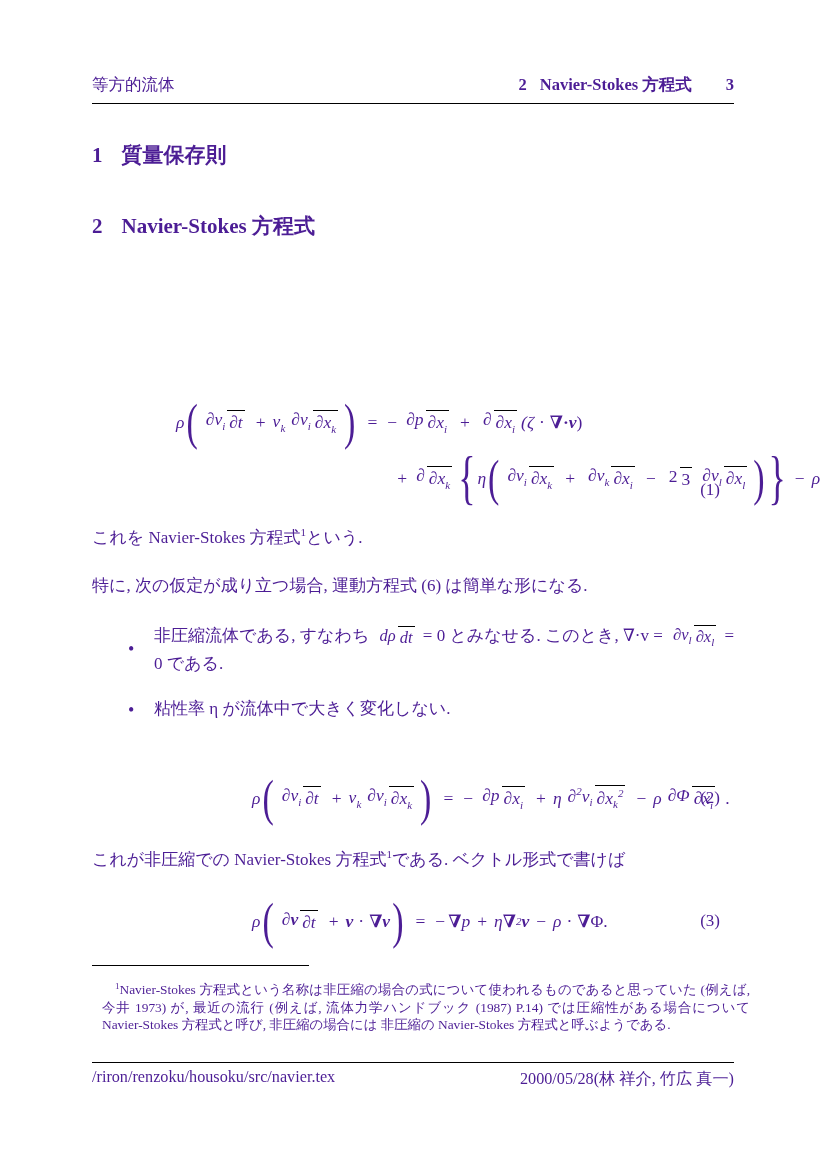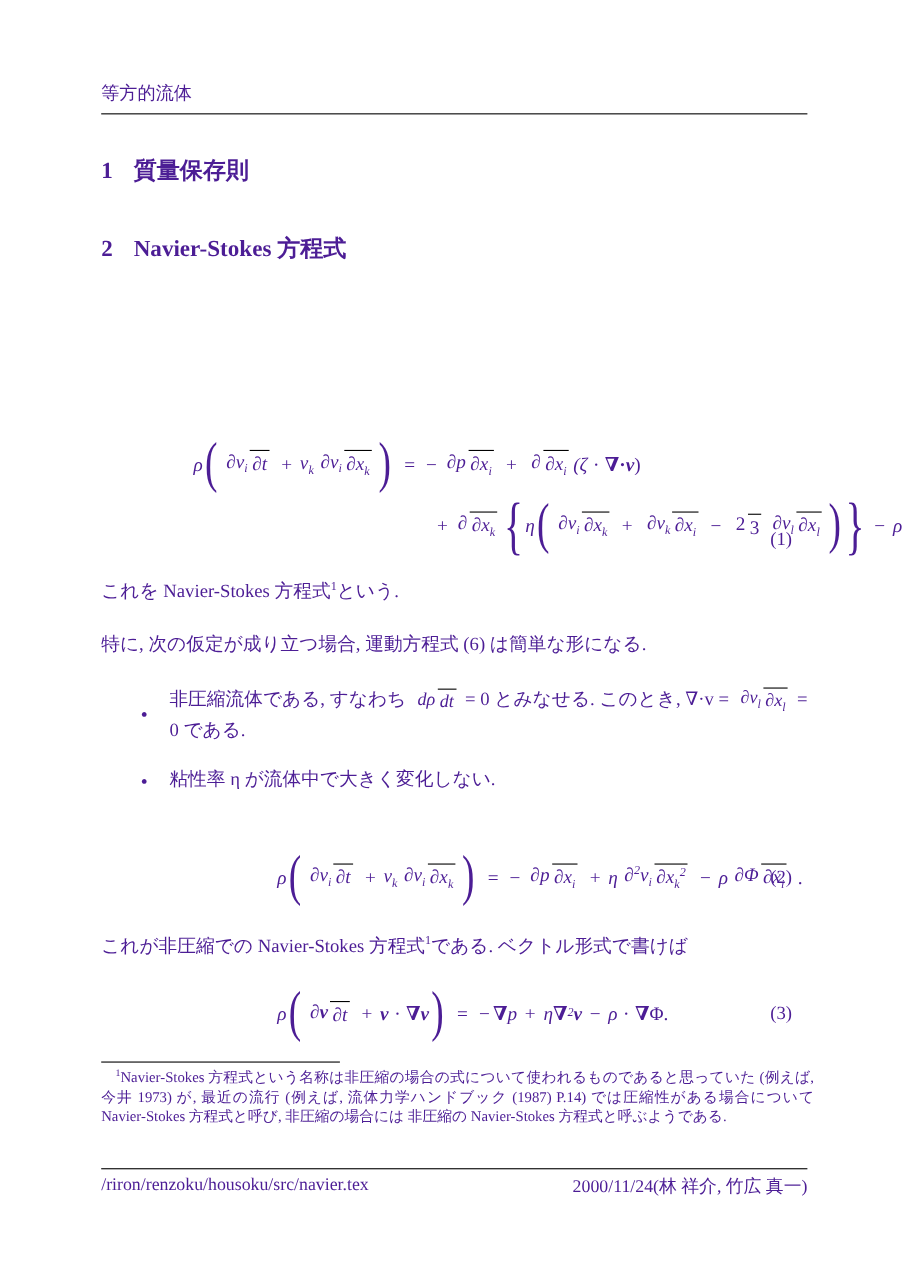--- a/index.html
+++ b/index.html
@@ -65,35 +65,38 @@
   
   #bullets{top:622px;left:122px;width:614px;font-size:17px;}
   .bullet-item{position:relative;padding-left:32px;line-height:28px;margin-bottom:17px;}
   .bullet{position:absolute;left:6px;font-size:18px;}
   .bullet-item.tall .bullet{top:13px;}
   .bullet-item .bullet{top:1px;}
   .ifrac{font-size:16.5px;}
 
   
   #fnrule{top:965px;left:92px;width:217px;border-top:1.1px solid #000;}
-  #footnote{top:971px;left:92px;width:648px;font-size:13.4px;line-height:17.6px;margin:0;
+  #footnote{top:971px;left:92px;width:648px;font-size:13.4px;line-height:17.6px;margin:10px;
             text-align:justify;text-indent:13px;}
   #footnote sup{font-size:9px;}
 
   
   #ftrule{top:1062px;left:92px;width:642px;border-top:1.3px solid #000;}
   #footer{top:1068px;left:92px;width:642px;display:flex;justify-content:space-between;font-size:16.2px;}
 </style>
 </head>
 <body>
 
 <div class="page">
 
   <div class="abs" id="header">
     <span>等方的流体</span>
+    <span class="hb">
+      <span>2</span><span class="ht">Navier-Stokes 方程式</span><span class="hp">3</span>
+    </span>
   </div>
 
   <div class="abs sec" id="sec1">
     <span class="secnum">1</span><span>質量保存則</span>
   </div>
   <div class="abs sec" id="sec2">
     <span class="secnum">2</span><span>Navier-Stokes 方程式</span>
   </div>
 
 
@@ -274,16 +277,16 @@
     </span>
     <span class="tag">(3)</span>
   </div>
 
   <div class="abs" id="fnrule"></div>
   <p class="abs" id="footnote"><sup>1</sup><span>Navier-Stokes 方程式という名称は非圧縮の場合の式について使われるものであると思っていた (例えば, 今井 1973) が, 最近の流行 (例えば, 流体力学ハンドブック (1987) P.14) では圧縮性がある場合について Navier-Stokes 方程式と呼び, 非圧縮の場合には 非圧縮の Navier-Stokes 方程式と呼ぶようである.</span></p>
 
   <div class="abs" id="ftrule"></div>
   <div class="abs" id="footer">
     <span>/riron/renzoku/housoku/src/navier.tex</span>
-    <span>2000/11/24(林 祥介, 竹広 真一)</span>
+    <span>2000/05/28(林 祥介, 竹広 真一)</span>
   </div>
 
 </div>
 
 </body></html>

